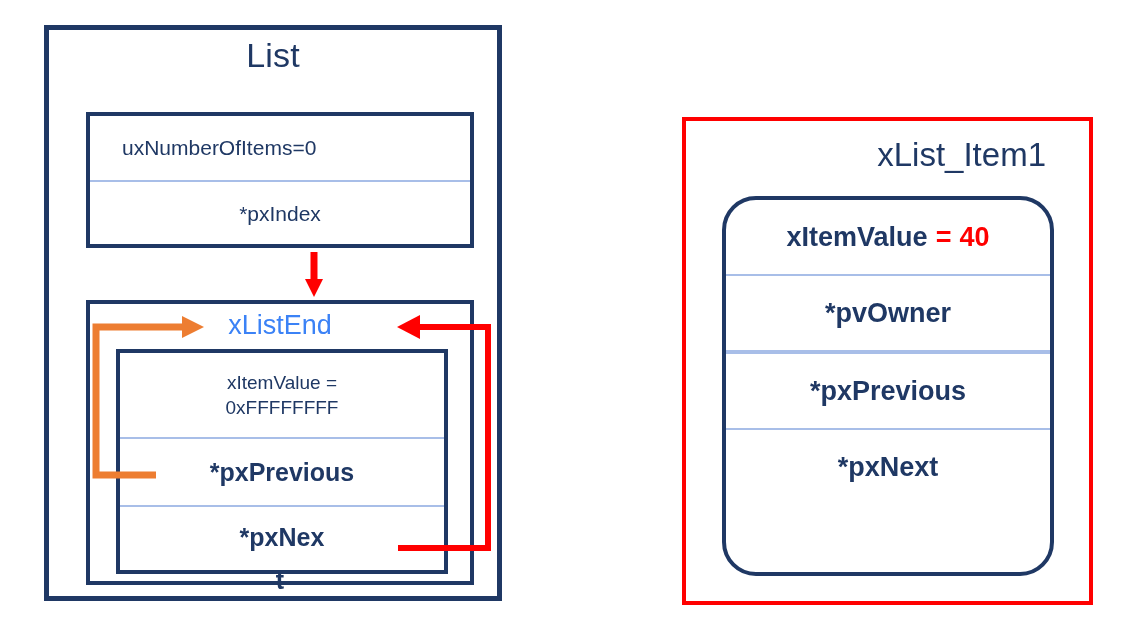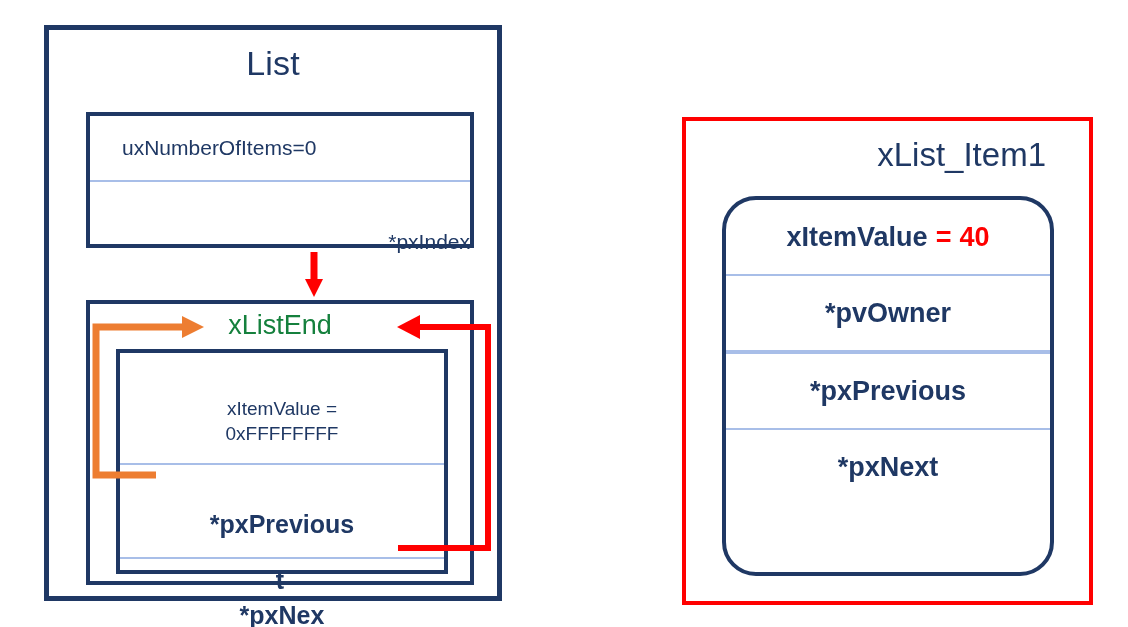--- a/index.html
+++ b/index.html
@@ -33,41 +33,40 @@
   }
   #list-title {
     position: absolute;
     left: 44px; top: 34px;
     width: 458px;
     text-align: center;
     font-size: 34px;
     color: #1F3864;
     letter-spacing: .2px;
     line-height: 42px;
-    margin-top: 8px;
   }
 
   
   #list-head-box {
     left: 86px; top: 112px;
     width: 388px; height: 136px;
     border: 4px solid #1F3864;
     background: #ffffff;
   }
   #list-head-box .row {
     position: relative;
     box-sizing: border-box;
     height: 64px;
     display: flex;
     align-items: center;
     font-size: 21px;
     color: #1F3864;
   }
   #list-head-box .row.r1 { justify-content: flex-start; padding-left: 32px; height: 64px; }
-  #list-head-box .row.r2 { justify-content: flex-end; height: 64px; margin-top: 28px; }
+  #list-head-box .row.r2 { justify-content: center; height: 64px; }
   #list-head-box .divider {
     height: 2px;
     background: #A8BEE8;
     width: 100%;
   }
 
   
   #arrow-index-down {
     left: 305px; top: 252px;
     width: 18px; height: 46px;
@@ -79,40 +78,39 @@
     width: 388px; height: 285px;
     border: 4px solid #1F3864;
     background: transparent;
   }
   #listend-title {
     position: absolute;
     left: 86px; top: 305px;
     width: 388px;
     text-align: center;
     font-size: 27px;
-    color: #15803d;
+    color: #3b82f6;
     line-height: 40px;
   }
 
   
   #listend-inner {
     left: 116px; top: 349px;
     width: 332px; height: 225px;
     border: 4px solid #1F3864;
     background: transparent;
   }
   #listend-inner .cell {
     position: relative;
     box-sizing: border-box;
     display: flex;
     align-items: center;
     justify-content: center;
     color: #1F3864;
     text-align: center;
-    margin-top: 26px;
   }
   #listend-inner .cell.val {
     height: 84px;
     font-size: 19px;
     line-height: 25px;
     flex-direction: column;
     justify-content: center;
   }
   #listend-inner .cell.prev {
     height: 66px;

